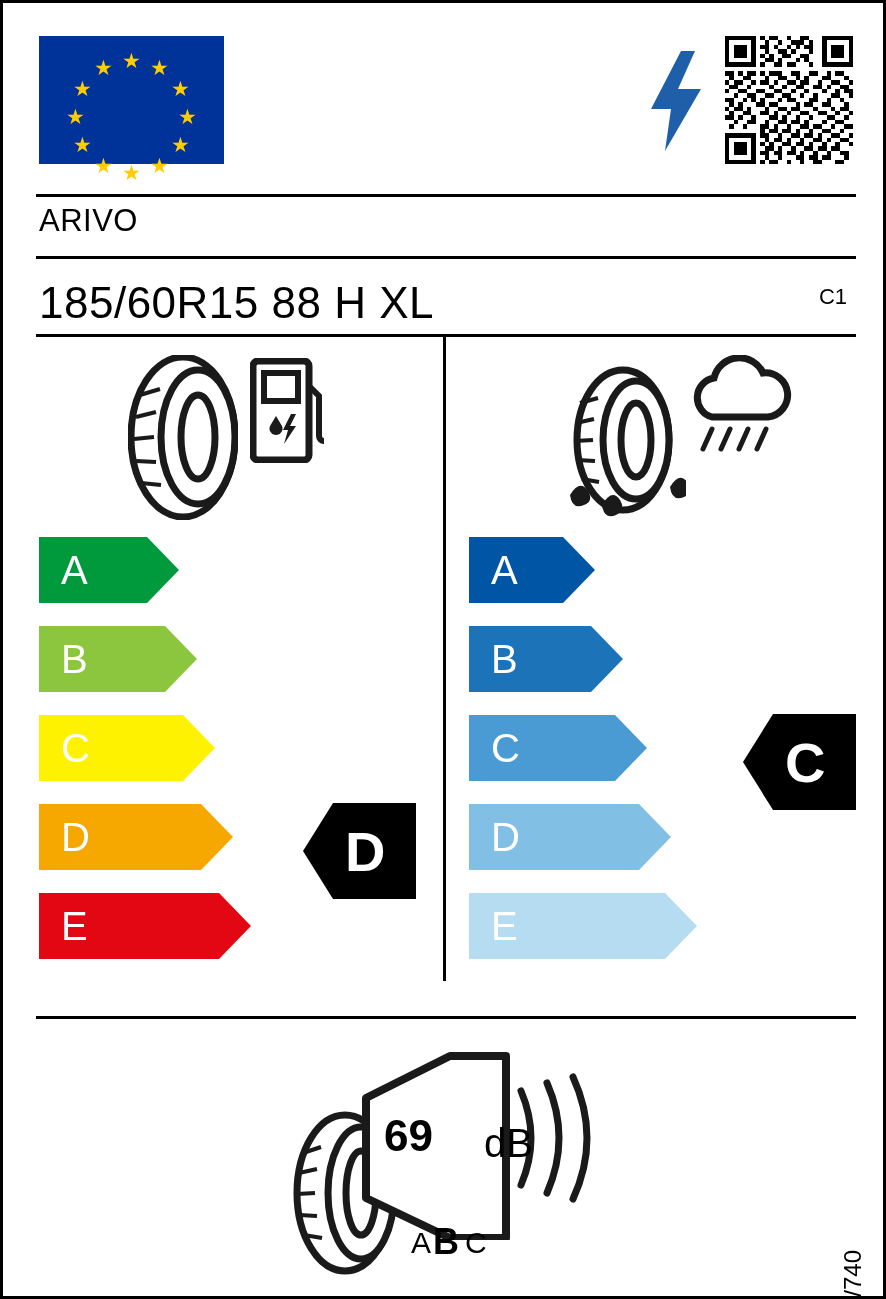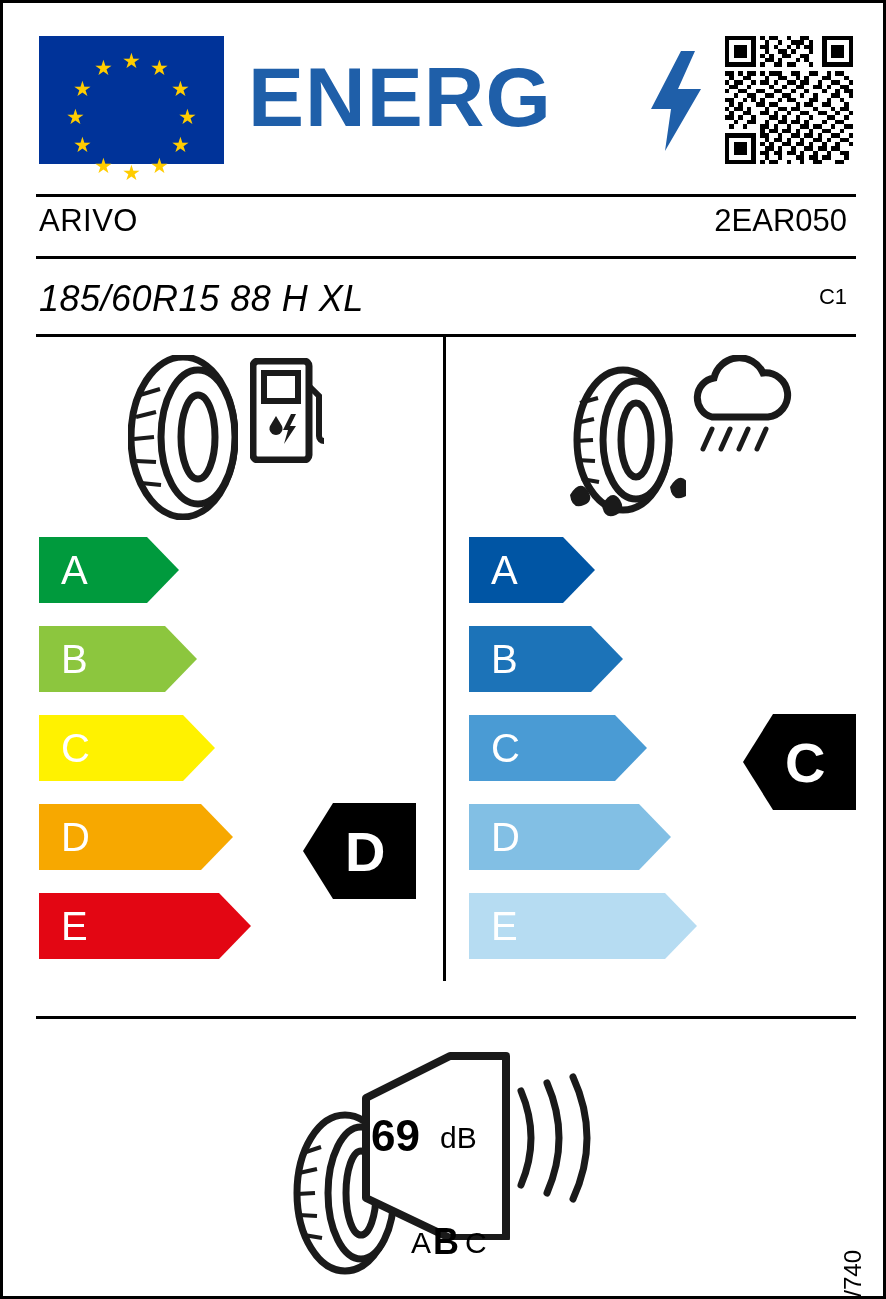--- a/index.html
+++ b/index.html
@@ -99,23 +99,22 @@
     top: 200px;
     font-size: 31px;
     text-align: right;
   }
 
   
   .size {
     position: absolute;
     left: 36px;
     top: 275px;
-    font-size: 36px;
+    font-size: 44px;
     letter-spacing: 0.5px;
-    font-style: italic;
   }
   .classcode {
     position: absolute;
     right: 36px;
     top: 281px;
     font-size: 22px;
   }
 
   
   .pict {
@@ -152,24 +151,26 @@
     font-size: 56px;
     color: #ffffff;
     font-weight: bold;
   }
 
   
   .noise-db {
     position: absolute;
     font-size: 44px;
     font-weight: bold;
+    margin-left: 13px;
   }
   .noise-dbunit {
     position: absolute;
-    font-size: 30px;
+    font-size: 40px;
+    margin-left: 44px;
   }
   .noise-class {
     position: absolute;
     font-size: 30px;
   }
 
   .reg {
     position: absolute;
     right: 16px;
     bottom: 46px;
@@ -194,21 +195,20 @@
       <div class="eu-star" style="left:131px;top:98px;">★</div>
       <div class="eu-star" style="left:110px;top:119px;">★</div>
       <div class="eu-star" style="left:82px;top:126px;">★</div>
       <div class="eu-star" style="left:54px;top:119px;">★</div>
       <div class="eu-star" style="left:33px;top:98px;">★</div>
       <div class="eu-star" style="left:26px;top:70px;">★</div>
       <div class="eu-star" style="left:33px;top:42px;">★</div>
       <div class="eu-star" style="left:54px;top:21px;">★</div>
     </div>
 
-    <div class="energy-word">ENERG</div>
 
     <div class="bolt">
       <svg width="50" height="100" viewBox="0 0 50 100">
         <polygon points="30,0 0,58 20,58 14,100 50,38 27,38 44,0" fill="#1F5FA9"></polygon>
       </svg>
     </div>
 
     <div class="qr">
       <svg width="128" height="128" viewBox="0 0 29 29" shape-rendering="crispEdges">
         <rect width="29" height="29" fill="#ffffff"></rect>
@@ -425,21 +425,20 @@
           <rect x="20" y="28" width="2" height="1"></rect>
             <rect x="25" y="28" width="2" height="1"></rect>
         </g>
       </svg>
     </div>
   </div>
 
   <div class="hline" style="top:191px;"></div>
 
   <div class="brand">ARIVO</div>
-  <div class="model">2EAR050</div>
 
   <div class="hline" style="top:253px;"></div>
 
   <div class="size">185/60R15 88 H XL</div>
   <div class="classcode">C1</div>
 
   <div class="hline" style="top:331px;"></div>
 
   <div class="vline" style="left:440px; top:331px; height:647px;"></div>
 

